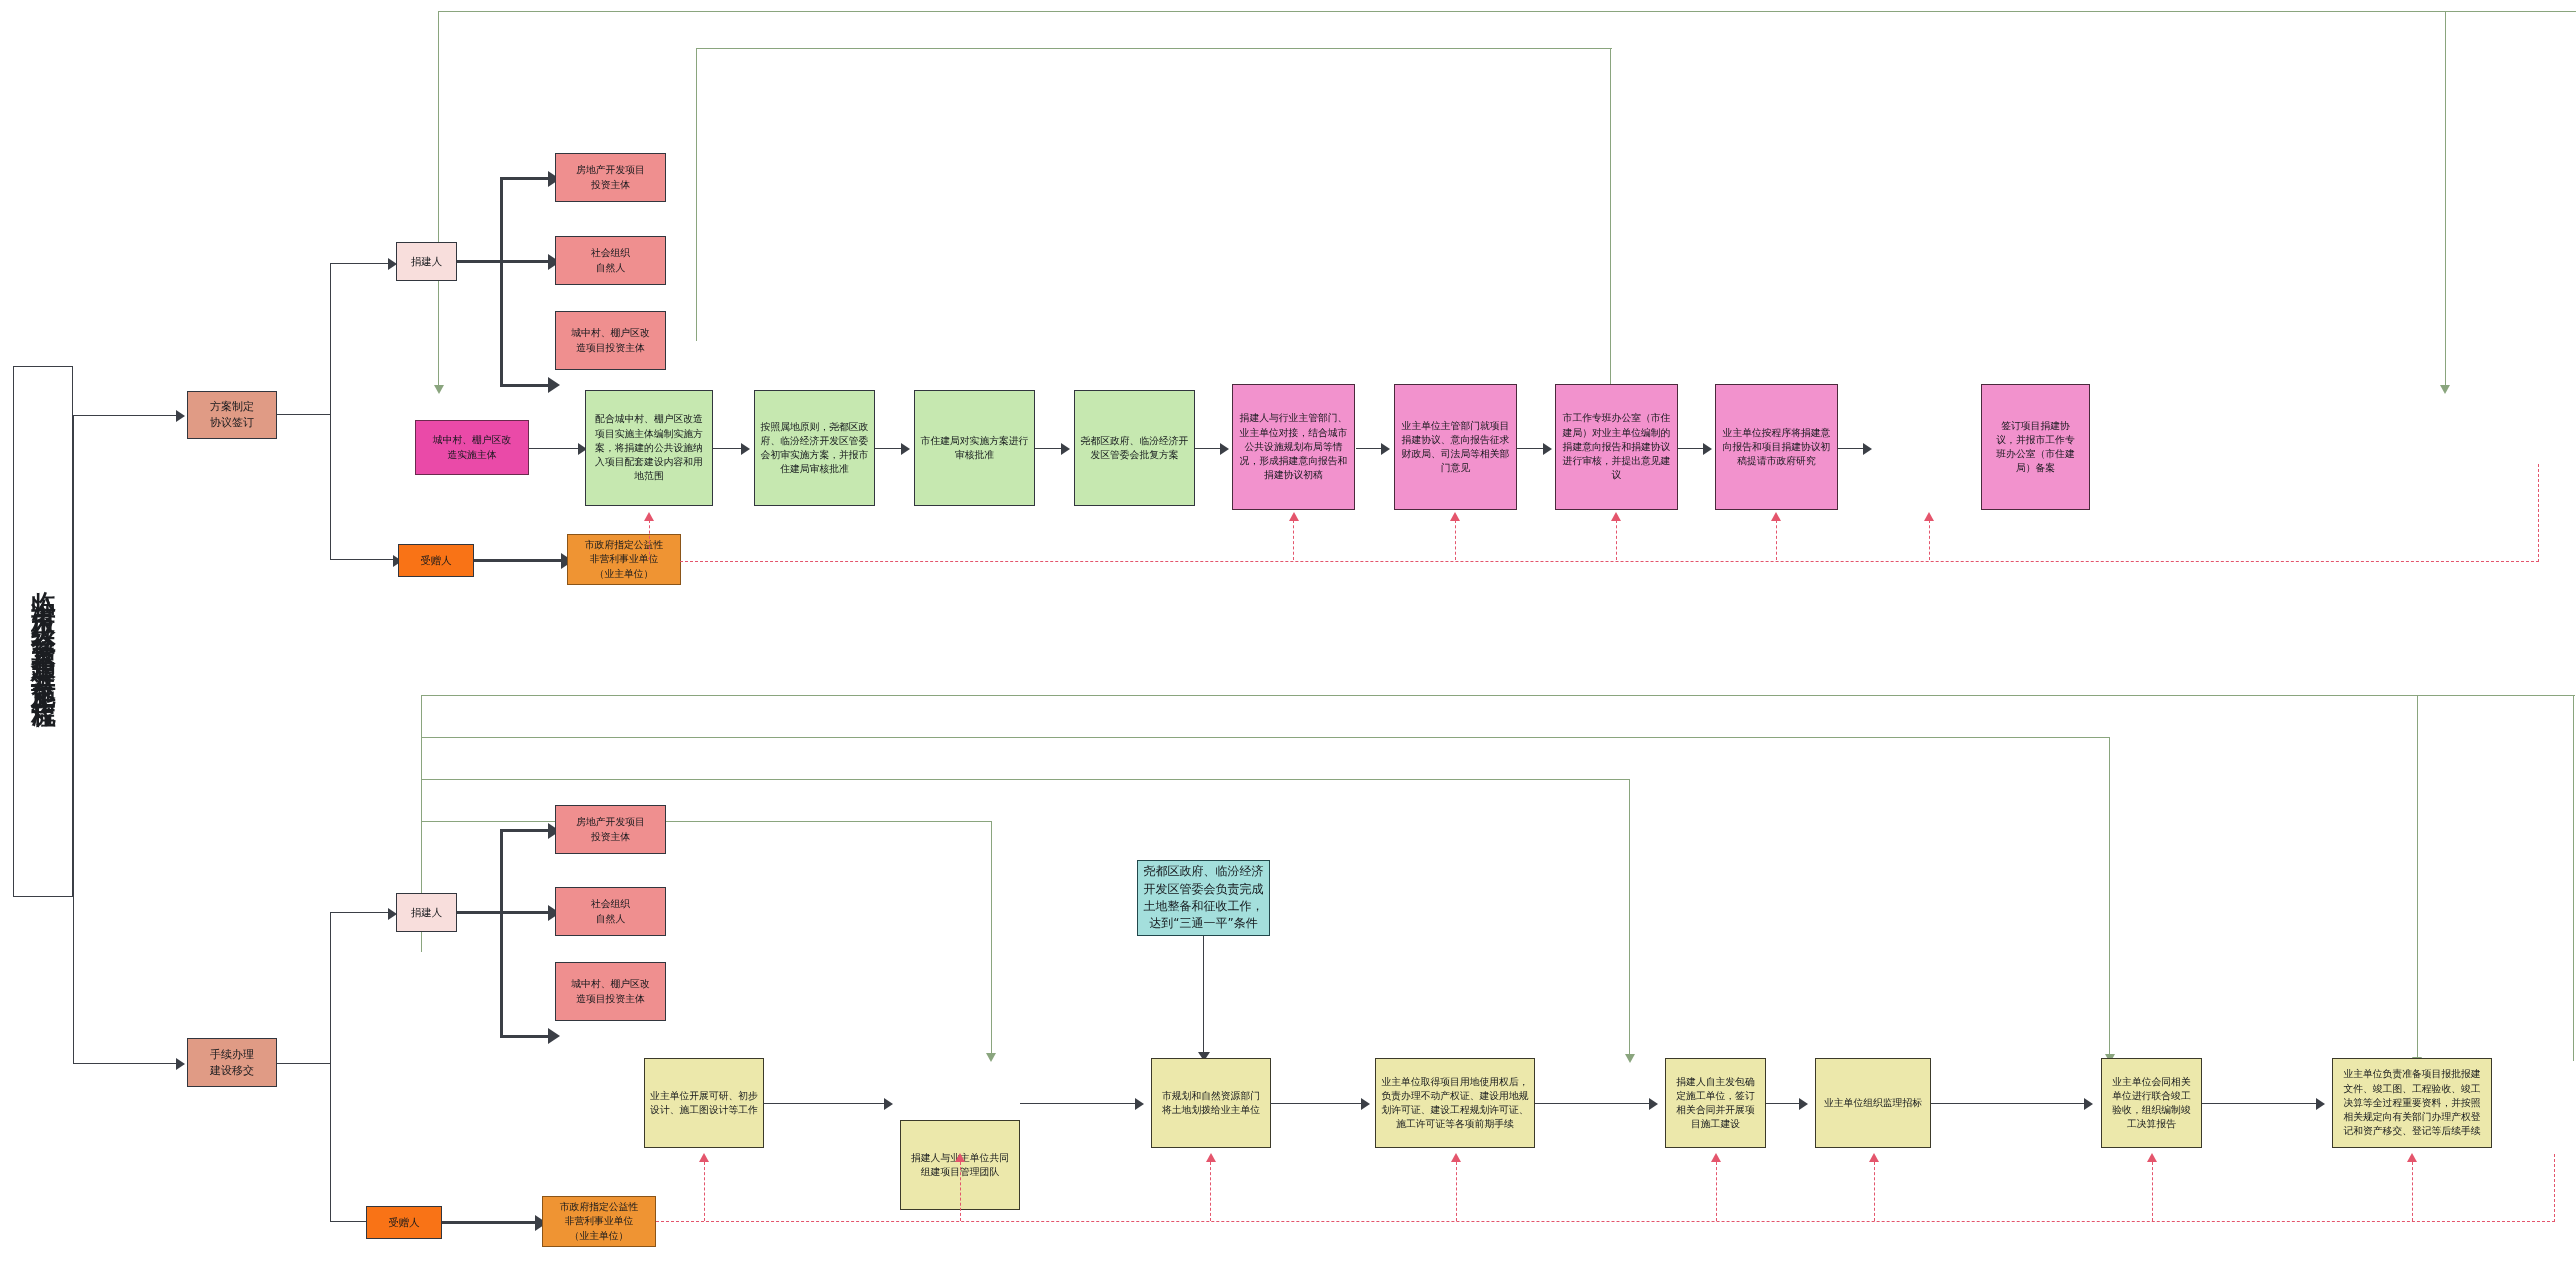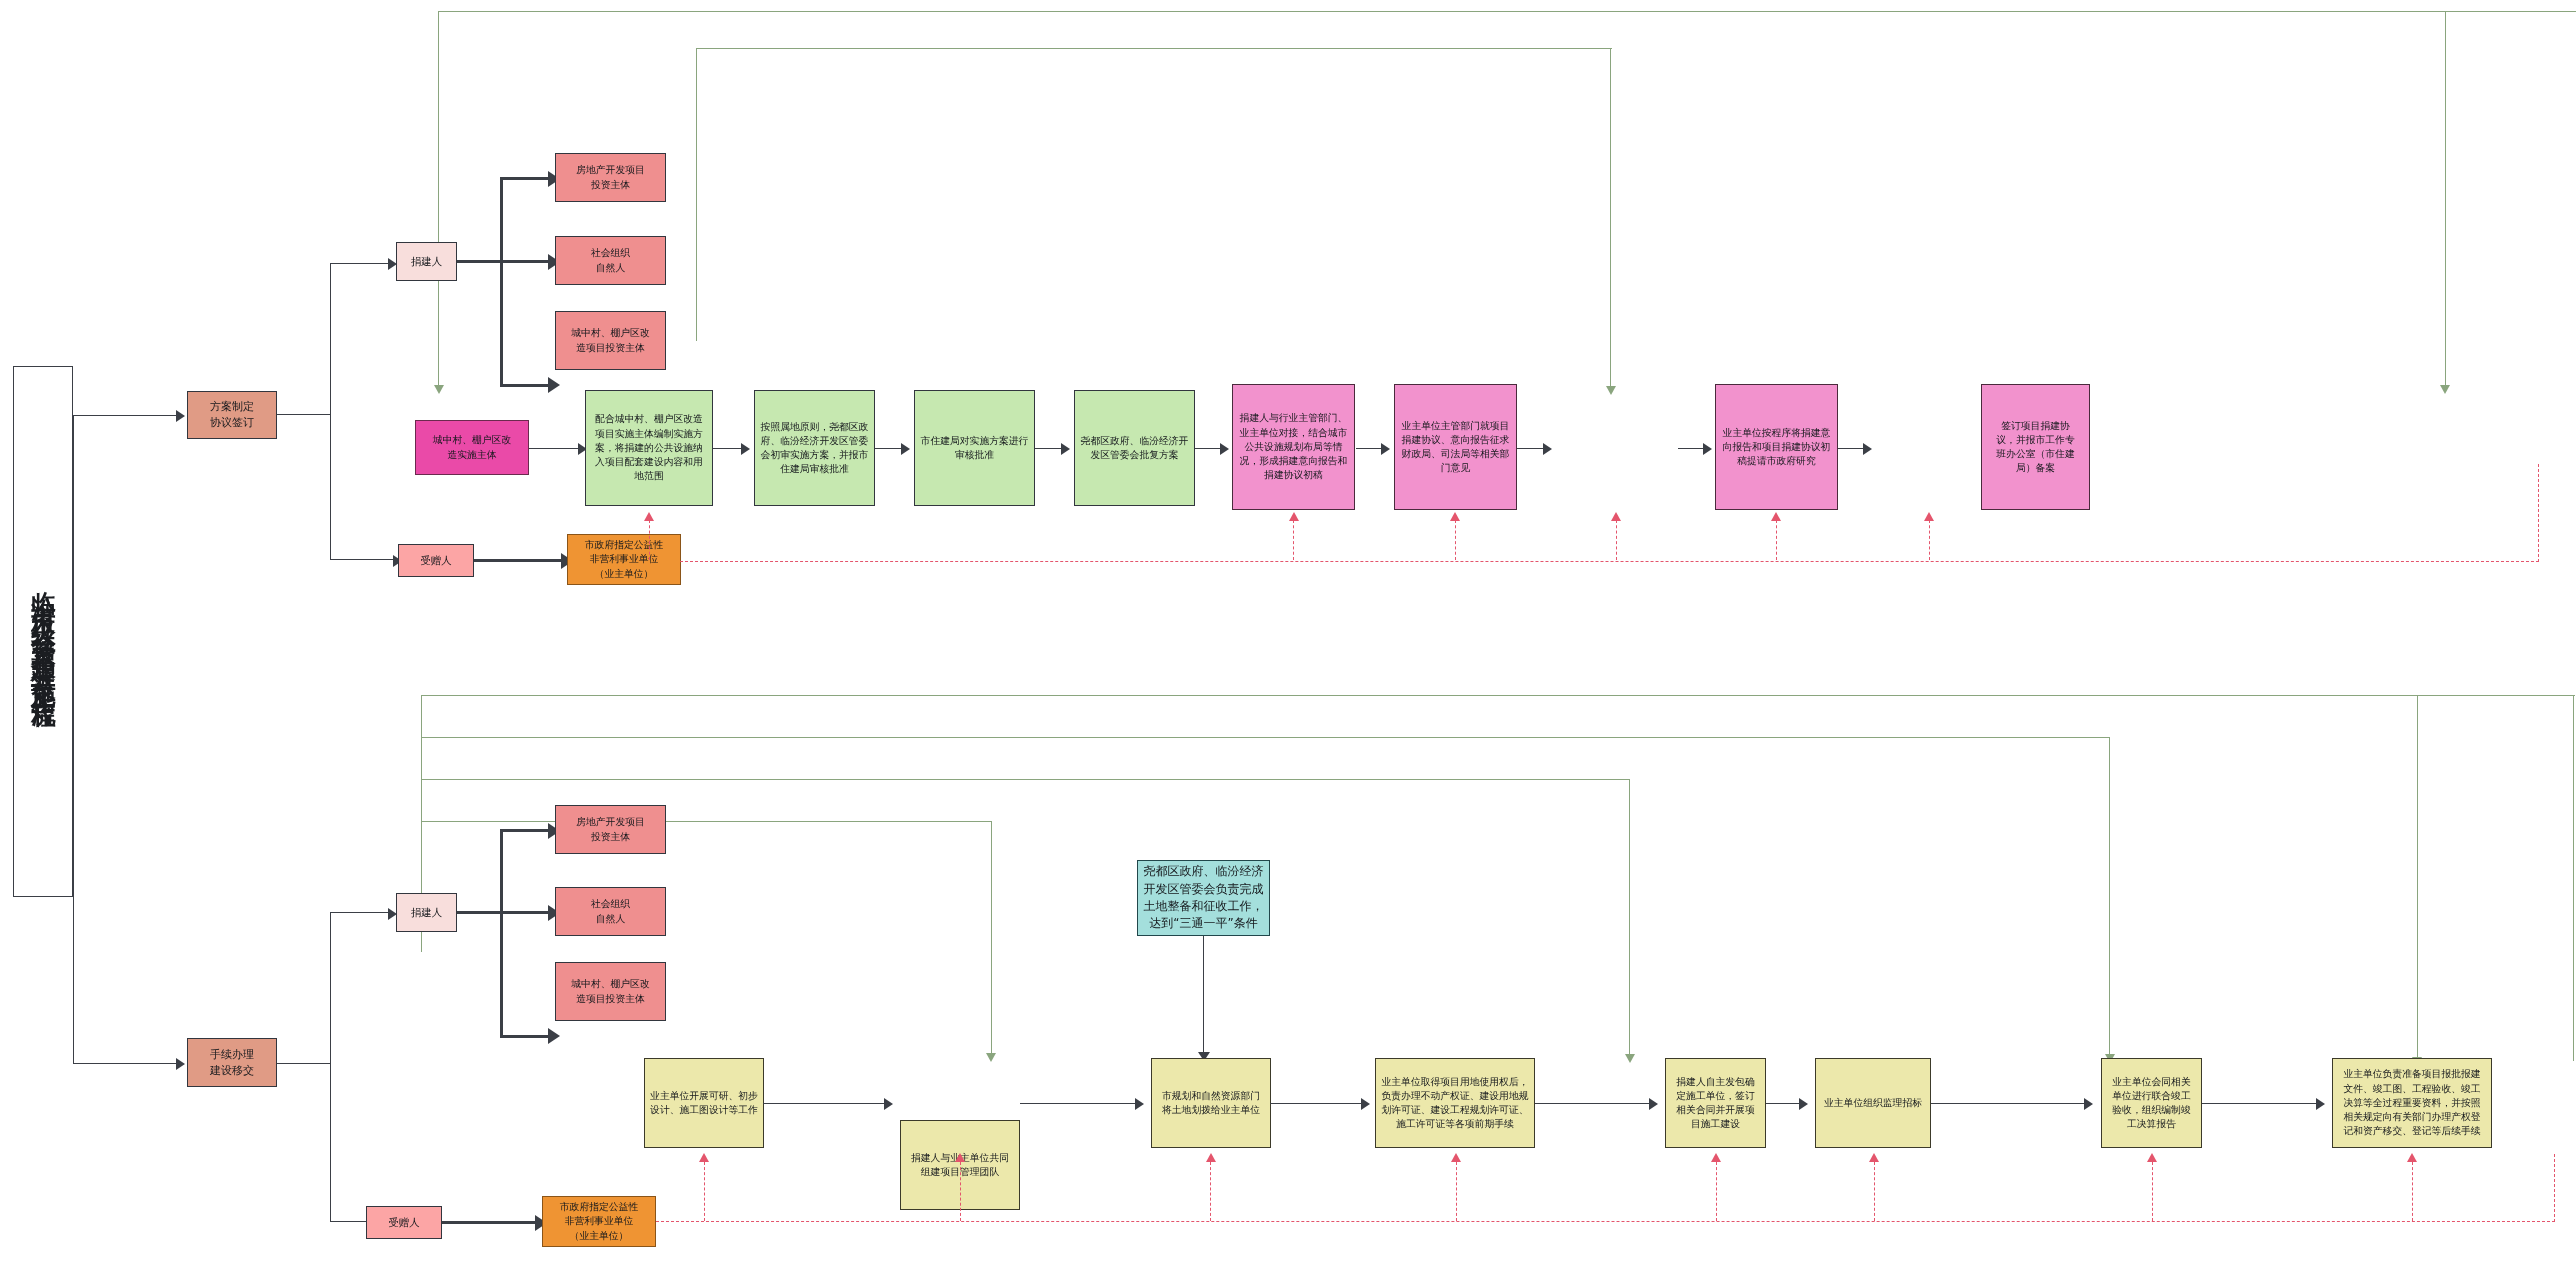--- a/index.html
+++ b/index.html
@@ -31,21 +31,21 @@
     font-size:24.4px;
     font-weight:bold;
     letter-spacing:6.1px;
     color:#1b1d21;
     box-sizing:border-box;
   }
 
   
   .c-stage   {background:#e09b85;}
   .c-role    {background:#f8dedc;}
-  .c-roleg   {background:#fca5a5;}
+  .c-roleg   {background:#f97316;}
   .c-actor   {background:#ef8f8f;}
   .c-magenta {background:#ea4aa8;border-color:#6b2a4e;}
   .c-green   {background:#c6e8b0;}
   .c-pink    {background:#f292cd;border-color:#4a2a3c;}
   .c-orange  {background:#f0962f;background:#ef9433;border-color:#8a5418;}
   .c-cyan    {background:#a8e0de;background:#a4dfdc;border-color:#22474b;}
   .c-yellow  {background:#ece8ab;border-color:#3c3a2a;}
 
   
   .ln{position:absolute;background:#3b3f46;}
@@ -196,20 +196,27 @@
   </div>
   <div class="node c-green" style="left:1074px;top:390px;width:121px;height:116px;font-size:9.8px;">
     <span class="ml" style="white-space: pre-line;">尧都区政府、临汾经济开
 发区管委会批复方案</span>
   </div>
   <div class="node c-pink" style="left:1394px;top:384px;width:123px;height:126px;font-size:9.8px;">
     <span class="ml" style="white-space: pre-line;">业主单位主管部门就项目
 捐建协议、意向报告征求
 财政局、司法局等相关部
 门意见</span>
+  </div>
+  <div class="node c-pink" style="left:1555px;top:384px;width:123px;height:126px;font-size:9.8px;">
+    <span class="ml" style="white-space: pre-line;">市工作专班办公室（市住
+建局）对业主单位编制的
+捐建意向报告和捐建协议
+进行审核，并提出意见建
+议</span>
   </div>
   <div class="node c-pink" style="left:1715px;top:384px;width:123px;height:126px;font-size:9.8px;">
     <span class="ml" style="white-space: pre-line;">业主单位按程序将捐建意
 向报告和项目捐建协议初
 稿提请市政府研究</span>
   </div>
   <div class="node c-pink" style="left:1981px;top:384px;width:109px;height:126px;font-size:9.8px;">
     <span class="ml" style="white-space: pre-line;">签订项目捐建协
 议，并报市工作专
 班办公室（市住建

